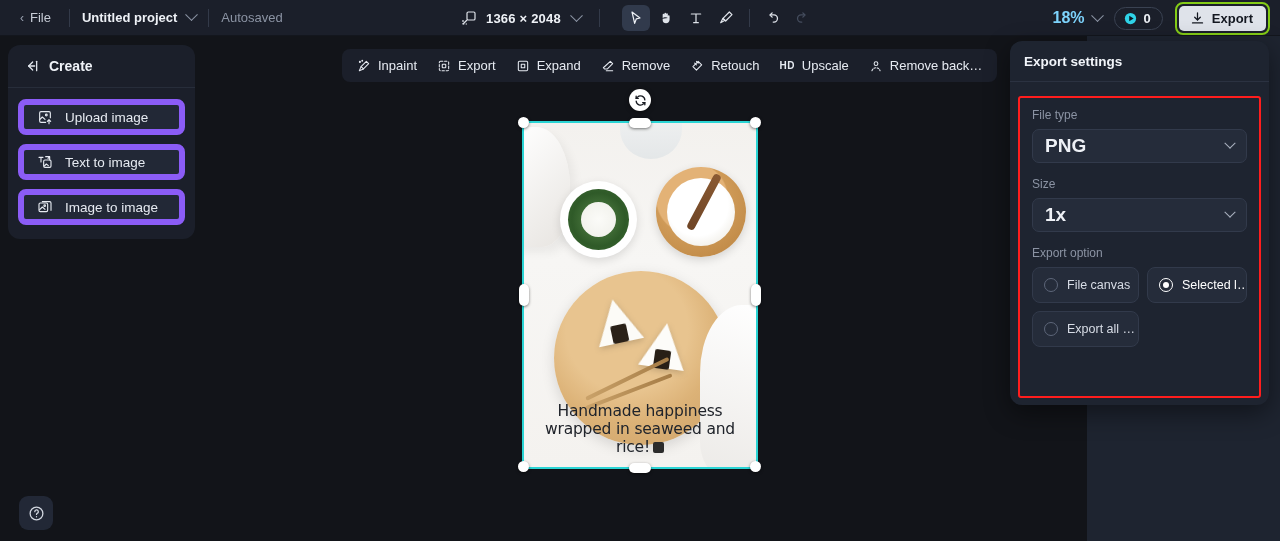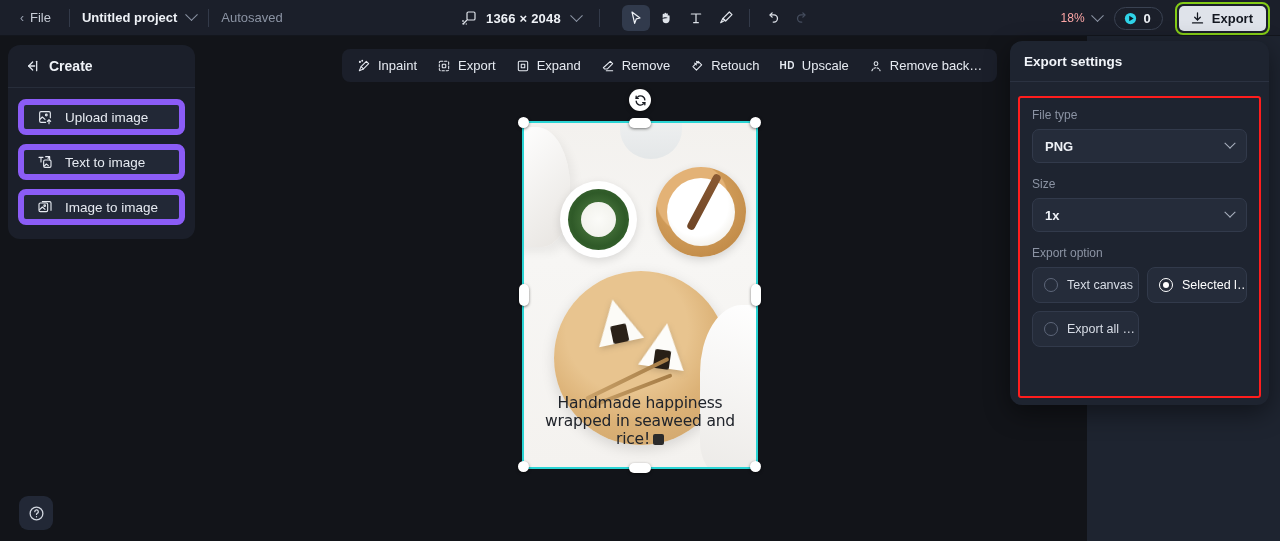--- a/index.html
+++ b/index.html
@@ -47,21 +47,21 @@
     cursor:pointer; color:#dfe3ea;
   }
   .tool.active{ background:#313a4c; }
   .tool.disabled{ color:#4b5costs; color:#454d5e; }
 
   .tb-right{
     position:absolute; right:10px; top:0; height:36px;
     display:flex; align-items:center; gap:12px;
   }
   .zoom-ctl{ display:flex; align-items:center; gap:8px; cursor:pointer;}
-  .zoom-ctl .zv{ font-size:12px; font-weight:normal; color:#fca5a5;}
+  .zoom-ctl .zv{ font-size:16px; font-weight:bold; color:#7dd3fc;}
   .credits{
     display:flex; align-items:center; gap:6px;
     border:1px solid #3a4252; border-radius:14px;
     padding:3px 11px 3px 8px; cursor:pointer;
   }
   .credits .num{ font-size:13px; font-weight:bold; color:#eef1f6; }
   .export-wrap{
     border:2px solid #84cc16; border-radius:8px; padding:2px;
   }
   .export-btn{
@@ -175,21 +175,21 @@
   }
   .oni2::after{ content:""; position:absolute; left:-8px; top:27px; width:16px; height:19px;
     background:#281f16; border-radius:2px;}
   .chopstick{
     position:absolute; width:92px; height:4px; background:linear-gradient(90deg,#caa269,#a57c46);
     border-radius:2px; transform-origin:left center;
   }
   .cs1{ left:62px; top:274px; transform:rotate(-26deg); }
   .cs2{ left:62px; top:283px; transform:rotate(-21deg); }
   .caption{
-    position:absolute; left:4px; right:4px; top:272px;
+    position:absolute; left:4px; right:4px; top:280px;
     text-align:center; color:#20242b; line-height:1.16;
     font-size:15.5px; font-family:"DejaVu Sans", sans-serif; letter-spacing:-.2px;
     z-index:5;
   }
   .cap-emoji{ display:inline-block; width:11px; height:11px; background:#2b2b2b;
     border-radius:2px; vertical-align:middle; margin-left:3px;}
 
   
   .handle{ position:absolute; background:#ffffff; border-radius:50%;
     box-shadow:0 1px 3px rgba(0,0,0,.5); z-index:20; }
@@ -216,21 +216,21 @@
   }
   .ep-redbox{
     position:absolute; left:8px; top:55px; width:243px; height:302px;
     border:2px solid #ff1d1d; border-radius:3px;
   }
   .ep-body{ position:absolute; left:8px; top:55px; width:243px; height:302px; padding:12px 14px 0 14px;}
   .fld-label{ font-size:12px; color:#8b93a3; margin-bottom:7px; }
   .select{
     height:31px; background:#252c3a; border:1px solid #323a4b; border-radius:7px;
     display:flex; align-items:center; justify-content:space-between;
-    padding:16px 12px; font-size:13px; font-weight:bold; color:#eef1f6; cursor:pointer;
+    padding:16px 12px; font-size:19px; font-weight:bold; color:#eef1f6; cursor:pointer;
     margin-bottom:14px;
   }
   .sel-caret{
     width:8px; height:8px; border-right:1.7px solid #aab2c0; border-bottom:1.7px solid #aab2c0;
     transform:rotate(45deg) translate(-2px,-2px);
   }
   .radio-row{ display:flex; gap:8px; margin-bottom:8px; }
   .radio-chip{
     flex:1; height:36px; background:#252c3a; border:1px solid #323a4b; border-radius:8px;
     display:flex; align-items:center; gap:9px; padding:0 11px;
@@ -501,21 +501,21 @@
       <div class="fld-label">Size</div>
       <div class="select">
         <span>1x</span>
         <span class="sel-caret"></span>
       </div>
 
       <div class="fld-label">Export option</div>
       <div class="radio-row">
         <div class="radio-chip half">
           <span class="rdot"></span>
-          <span>Text canvas</span>
+          <span>File canvas</span>
         </div>
         <div class="radio-chip sel">
           <span class="rdot"></span>
           <span>Selected l…</span>
         </div>
       </div>
       <div class="radio-row">
         <div class="radio-chip half">
           <span class="rdot"></span>
           <span>Export all …</span>

